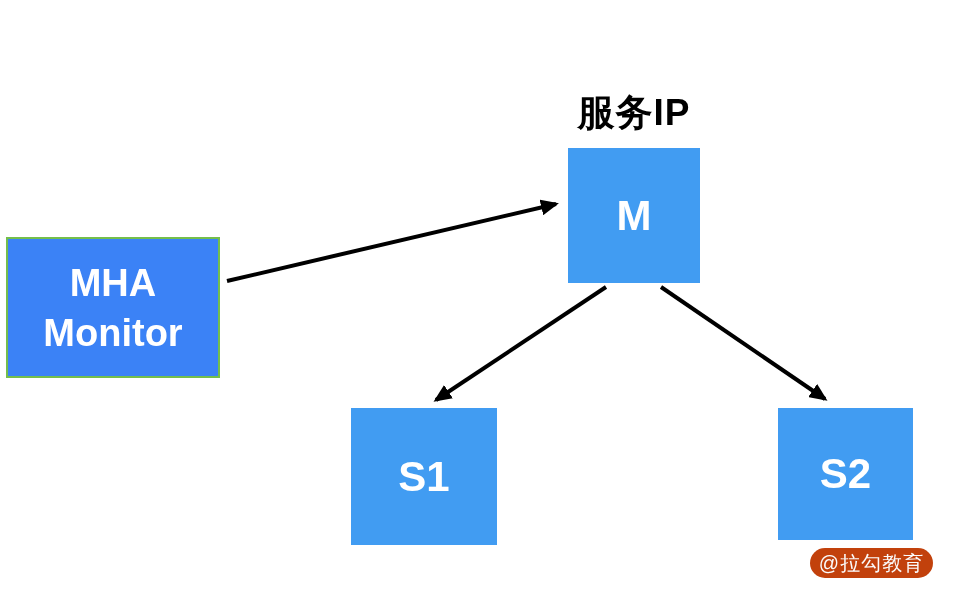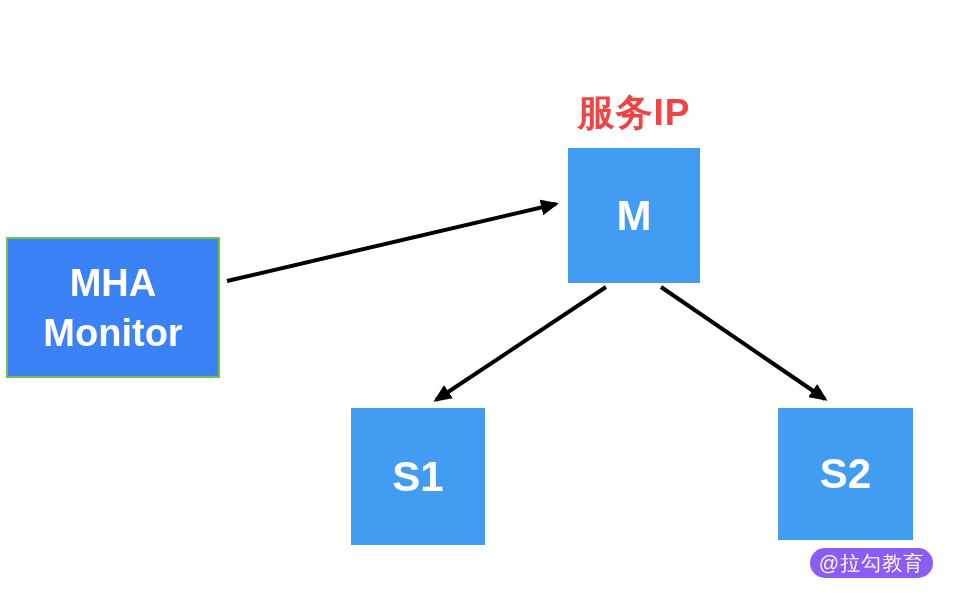--- a/index.html
+++ b/index.html
@@ -50,49 +50,49 @@
   }
   .node-master {
     left: 568px;
     top: 148px;
     width: 132px;
     height: 135px;
   }
   .node-slave1 {
     left: 351px;
     top: 408px;
-    width: 134px;
+    width: 146px;
     height: 137px;
   }
   .node-slave2 {
     left: 770px;
     top: 408px;
     width: 135px;
     height: 132px;
     margin-left: 8px;
   }
   .service-ip-title {
     position: absolute;
     left: 540px;
     top: 88px;
     width: 188px;
     text-align: center;
     font-size: 37px;
     font-weight: bold;
-    color: #ef4444;
+    color: #000000;
     letter-spacing: 1px;
   }
   .watermark {
     position: absolute;
     left: 810px;
     top: 548px;
     width: 123px;
     height: 30px;
     border-radius: 15px;
-    background: #8b5cf6;
+    background: #c2410c;
     color: #FBFBFB;
     font-size: 20px;
     display: flex;
     align-items: center;
     justify-content: center;
     letter-spacing: 1px;
   }
 </style>
 </head>
 <body>

